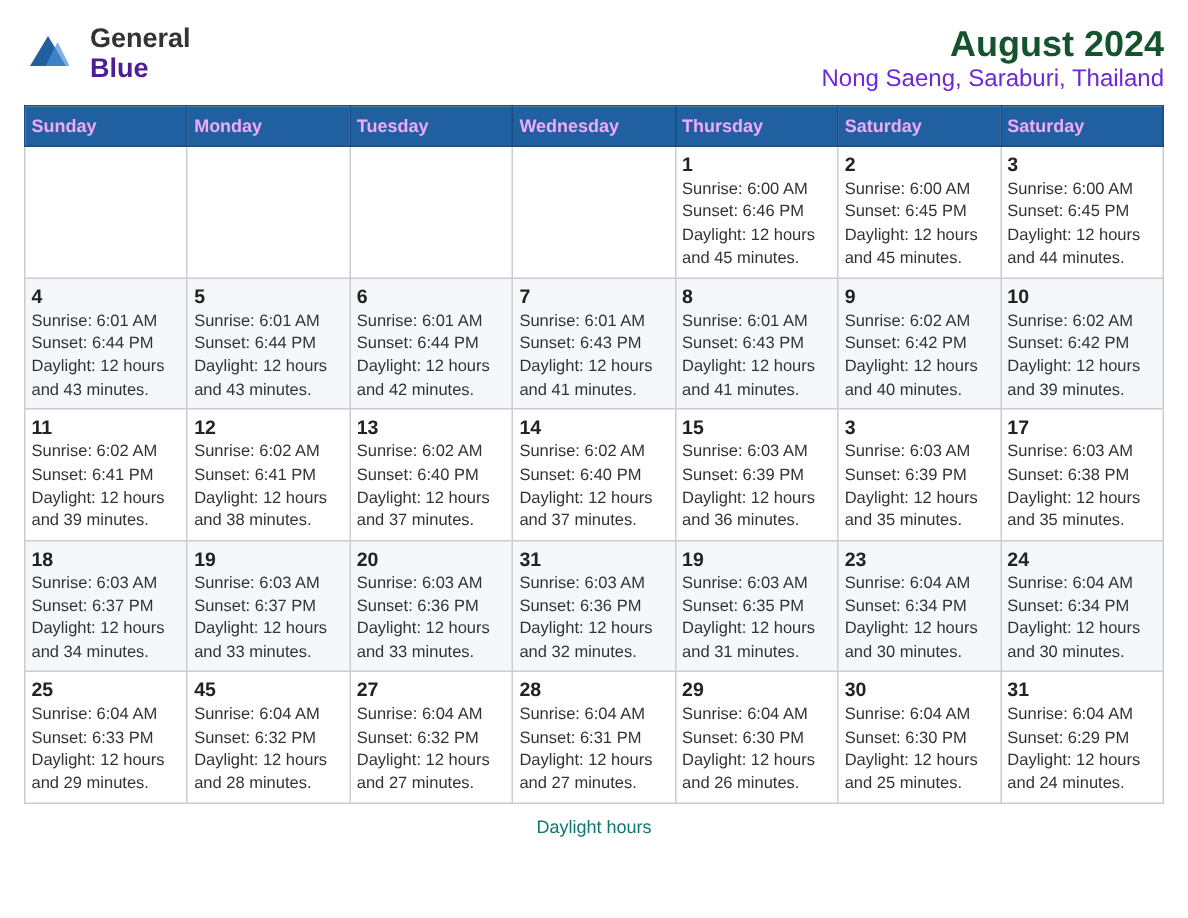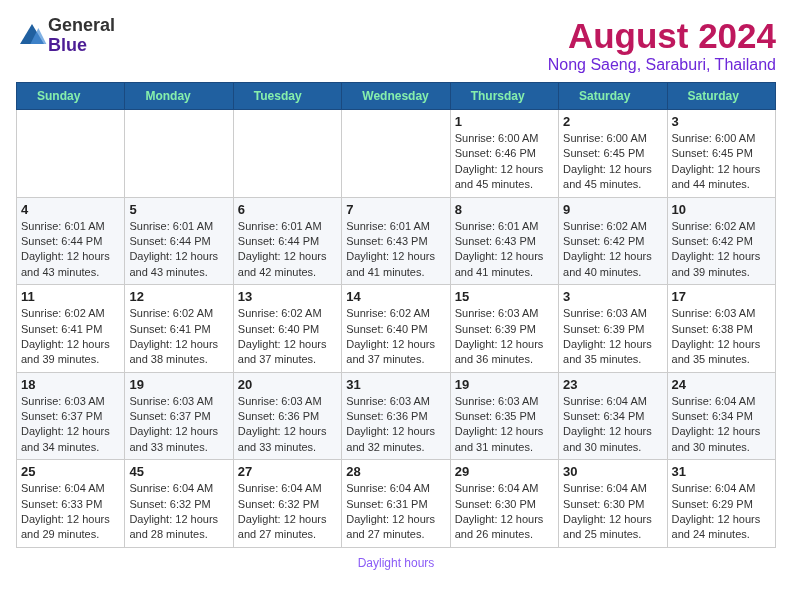--- a/index.html
+++ b/index.html
@@ -12,54 +12,54 @@
     }
     .header {
       display: flex;
       justify-content: space-between;
       align-items: flex-start;
       margin-bottom: 8px;
     }
     .logo {
       display: flex;
       align-items: center;
-      gap: 0;
+      gap: 12px;
     }
     .logo-text {
       font-size: 18px;
       font-weight: bold;
       line-height: 1.1;
     }
     .logo-general { color: #333; }
     .logo-blue { color: #4c1d95; }
     .logo-icon {
       width: 32px;
       height: 32px;
     }
     .title-block {
       text-align: right;
     }
     .month-title {
-      font-size: 35px;
+      font-size: 24px;
       font-weight: bold;
-      color: #be185d;
+      color: #14532d;
     }
     .location-title {
       font-size: 16px;
       color: #6d28d9;
     }
     .calendar {
       width: 100%;
       border-collapse: collapse;
       font-size: 11px;
     }
     .calendar th {
       background: #2060a0;
-      color: #86efac;
-      padding: 6px 20px;
+      color: #f0abfc;
+      padding: 6px 4px;
       text-align: left;
       font-size: 12px;
       border: 1px solid #1a4a80;
     }
     .calendar td {
       border: 1px solid #ccc;
       vertical-align: top;
       padding: 4px;
       width: calc(100% / 7);
       min-height: 80px;
@@ -78,21 +78,21 @@
     .day-info {
       color: #333;
       line-height: 1.4;
     }
     .empty-cell {
       background: #fff !important;
     }
     .footer-note {
       margin-top: 8px;
       font-size: 12px;
-      color: #8b5cf6;
+      color: #0f766e;
       text-align: center;
     }
   </style>
 </head>
 <body>
 
 <div class="header">
   <div class="logo">
     <svg class="logo-icon" viewBox="0 0 40 40">
       <polygon points="20,5 35,30 5,30" fill="#2060a0"></polygon>

